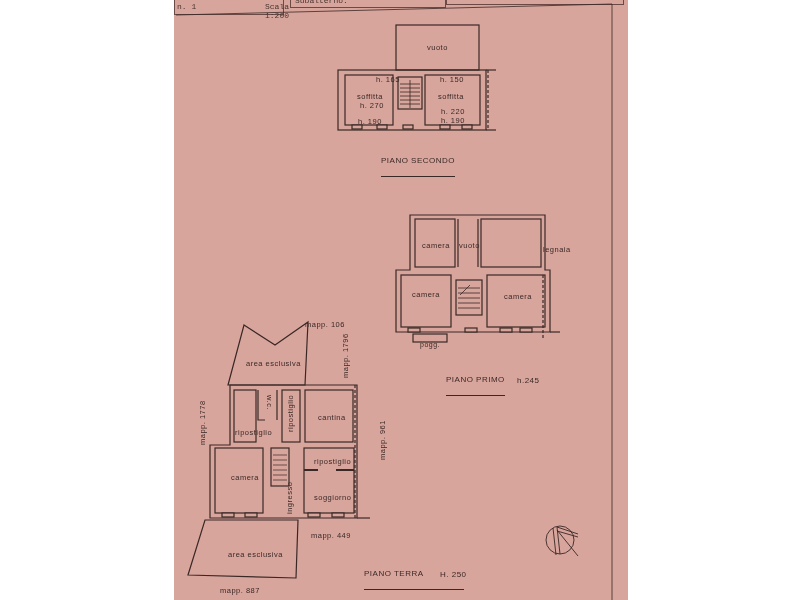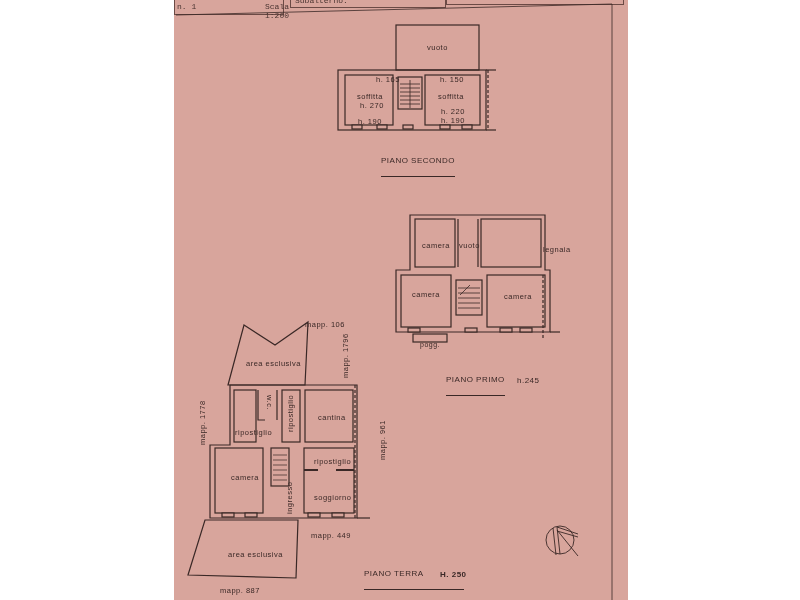--- a/index.html
+++ b/index.html
@@ -166,13 +166,13 @@
 <span class="lbl" style="left:235px;top:428px;">ripostiglio</span>
 <span class="vlbl" style="left:378px;top:460px;">mapp. 961</span>
 <span class="lbl" style="left:314px;top:457px;">ripostiglio</span>
 <span class="lbl" style="left:231px;top:473px;">camera</span>
 <span class="vlbl" style="left:285px;top:514px;">ingresso</span>
 <span class="lbl" style="left:314px;top:493px;">soggiorno</span>
 <span class="lbl" style="left:311px;top:531px;">mapp. 449</span>
 <span class="lbl" style="left:228px;top:550px;">area esclusiva</span>
 <span class="lbl" style="left:220px;top:586px;">mapp. 887</span>
 <span class="title" style="left:364px;top:569px;padding-right:40px;">PIANO TERRA</span>
-<span class="lbl" style="left:440px;top:570px;font-size:8px;font-weight:bold;">H. 250</span>
+<span class="lbl" style="left:440px;top:570px;font-size:8px;">H. 250</span>
 
 </body></html>

